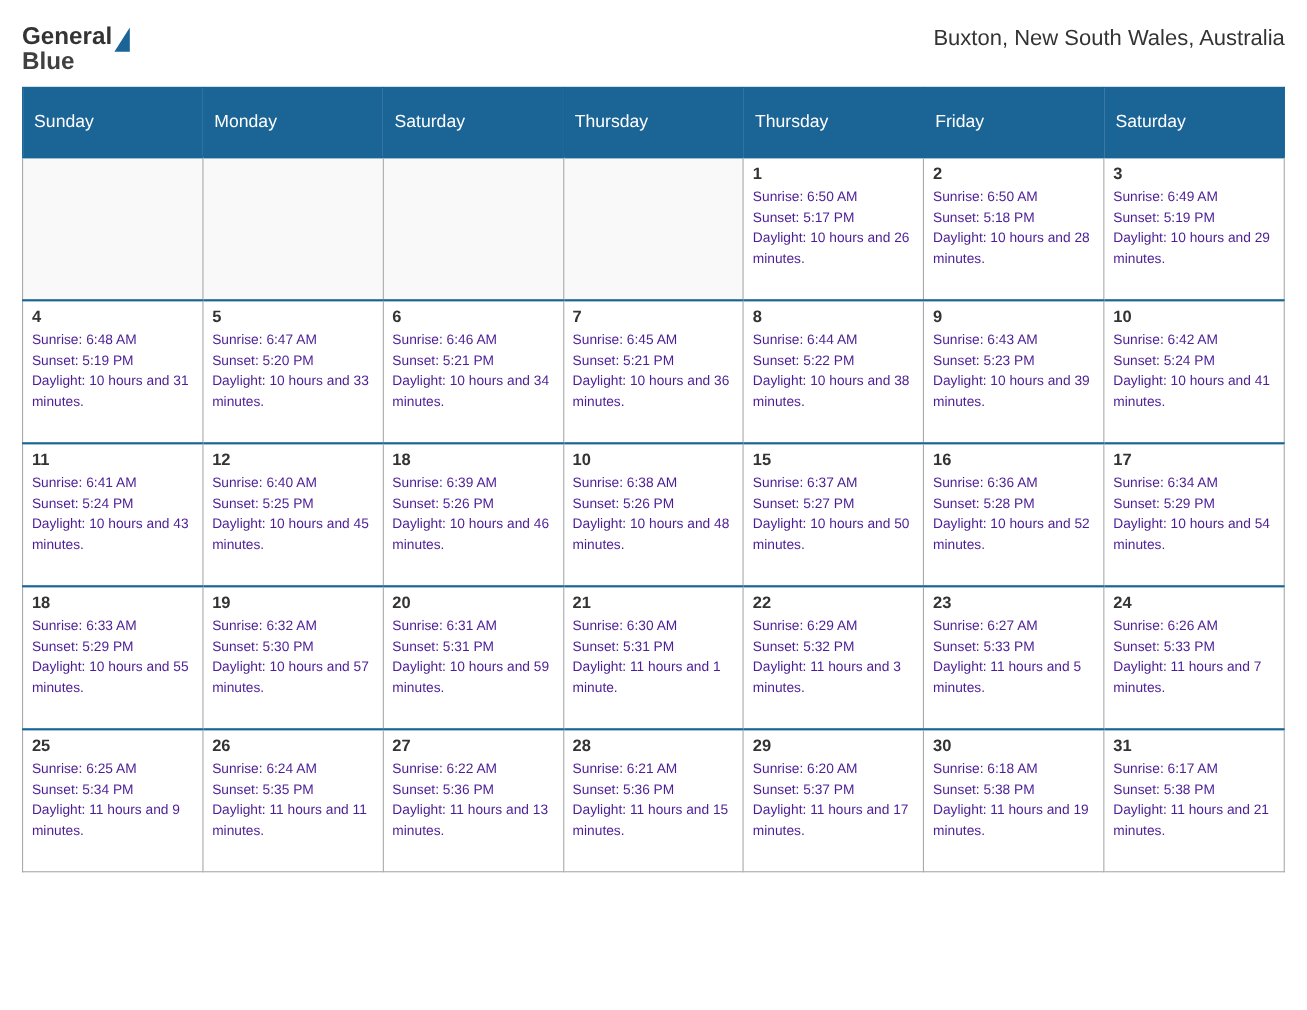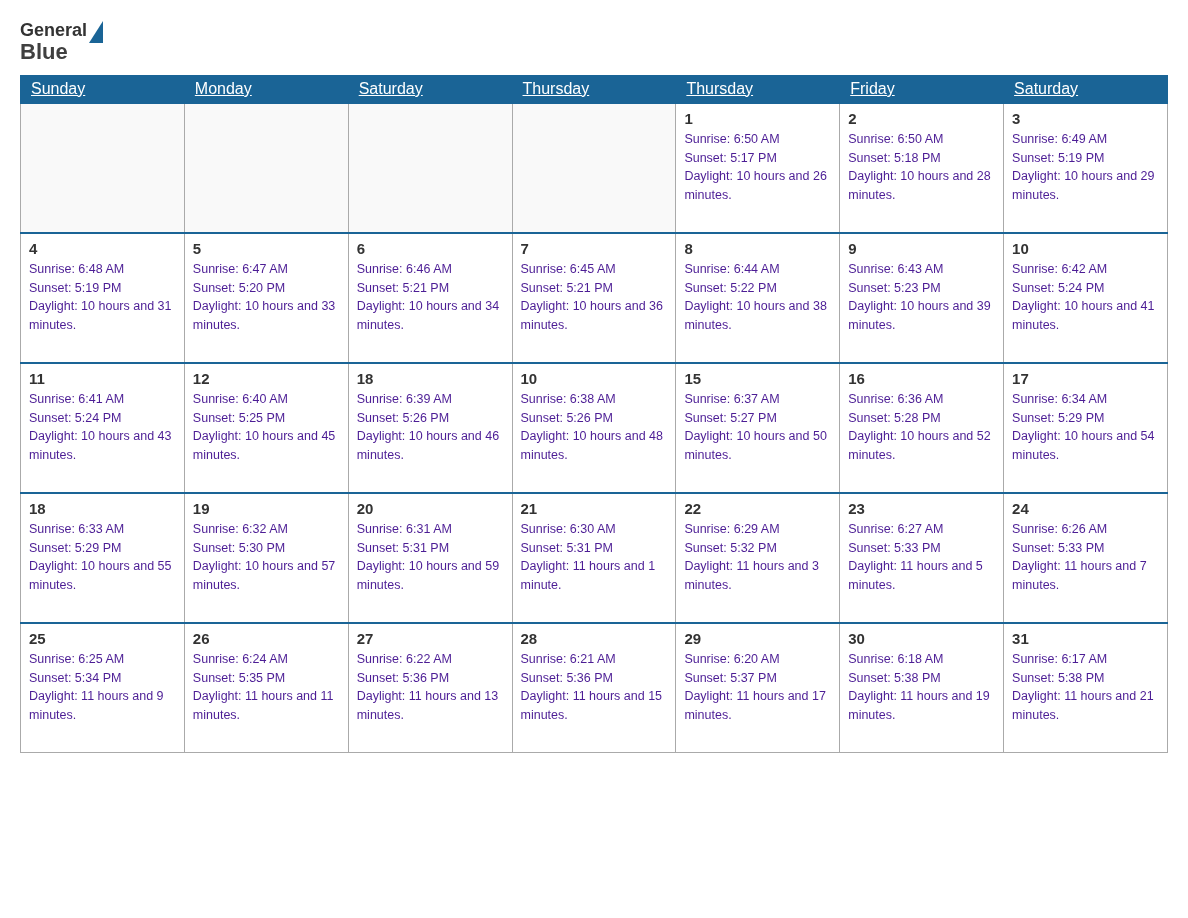--- a/index.html
+++ b/index.html
@@ -15,21 +15,21 @@
       justify-content: space-between;
       align-items: flex-start;
       margin-bottom: 10px;
     }
     .logo {
       display: flex;
       align-items: center;
       gap: 2px;
     }
     .logo-text-general {
-      font-size: 18px;
+      font-size: 22px;
       font-weight: bold;
       color: #333;
     }
     .logo-triangle {
       width: 0;
       height: 0;
       border-left: 14px solid transparent;
       border-bottom: 22px solid #1a6496;
       display: inline-block;
       margin-left: 2px;
@@ -57,26 +57,25 @@
       margin-top: 4px;
     }
     .calendar {
       width: 100%;
       border-collapse: collapse;
       margin-top: 10px;
     }
     .calendar th {
       background-color: #1a6496;
       color: #fff;
-      padding: 4px 10px;
+      padding: 22px 10px;
       font-size: 16px;
       font-weight: normal;
       text-align: left;
       border: 1px solid #1a6496;
-      text-decoration: underline;
     }
     .calendar td {
       border: 1px solid #aaa;
       vertical-align: top;
       padding: 6px 8px;
       width: calc(100% / 7);
       min-height: 110px;
       height: 130px;
     }
     .day-num {
@@ -102,20 +101,21 @@
 <body>
 
 <div class="header">
   <div class="logo">
     <div>
       <span class="logo-text-general">General</span><span class="logo-triangle"></span>
       <span class="logo-blue">Blue</span>
     </div>
   </div>
   <div class="title-block">
+    <div class="location">Buxton, New South Wales, Australia</div>
   </div>
 </div>
 
 <table class="calendar">
   <thead>
     <tr>
     <th>Sunday</th>
         <th>Monday</th>
         <th>Saturday</th>
         <th>Thursday</th>

